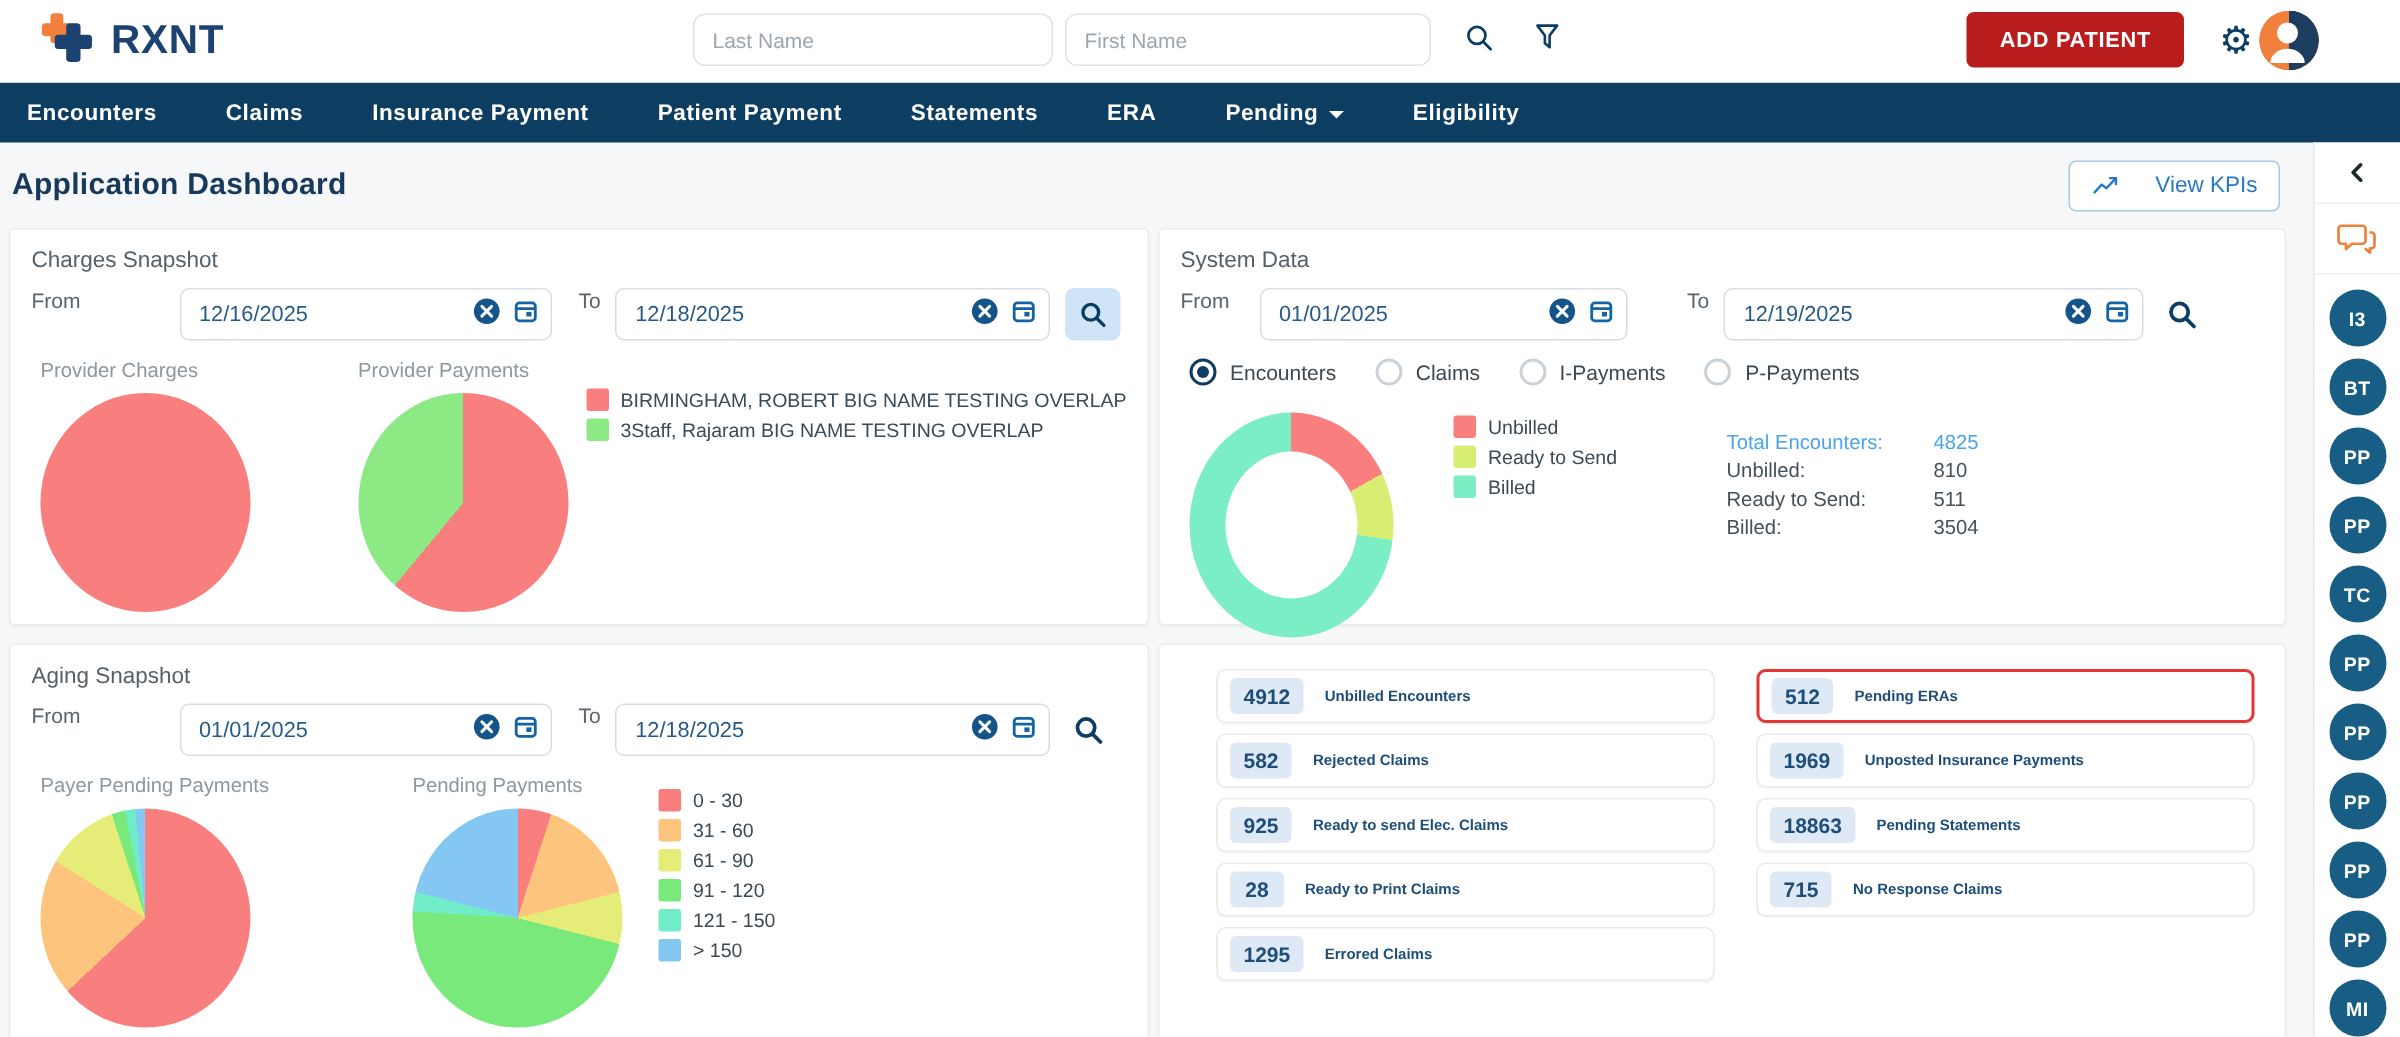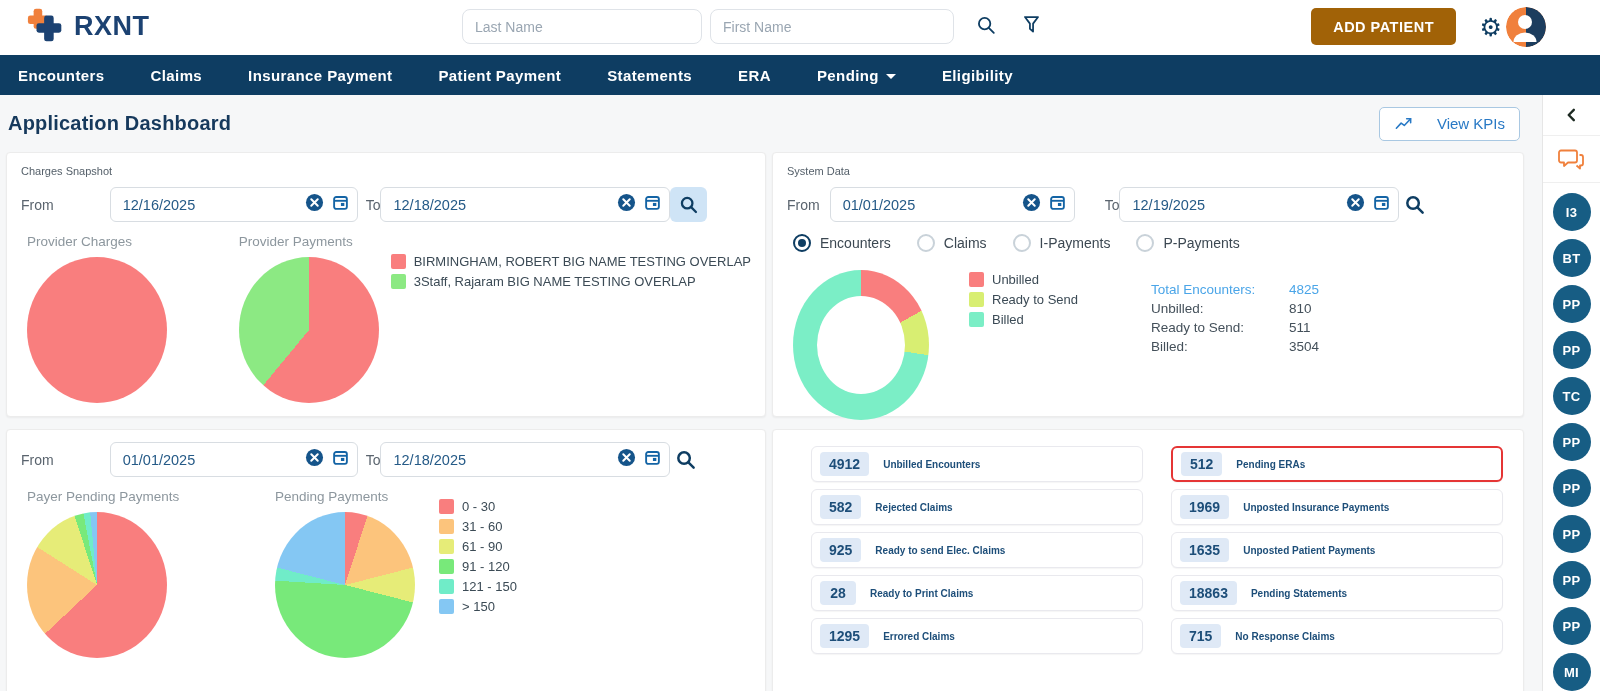--- a/index.html
+++ b/index.html
@@ -11,21 +11,21 @@
   .logo { position:absolute; left:26px; top:6px; display:flex; align-items:center; gap:6px; }
   .logo-text { font-size:27px; font-weight:bold; color:#1c4272; letter-spacing:.5px; }
   .hinput { position:absolute; top:9px; height:35px; border:1px solid #dfe3e8; border-radius:8px;
             padding:0 12px; font-size:14px; color:#33475b; background:#fff; }
   .hinput::placeholder { color:#9aa6b2; }
   .hinput.ln { left:462px; width:240px; }
   .hinput.fn { left:710px; width:244px; }
   .hicon { position:absolute; top:14px; cursor:pointer; }
   .hicon.search { left:975px; }
   .hicon.filter { left:1021px; }
-  .addbtn { position:absolute; right:144px; top:8px; height:37px; padding:0 22px; background:#a16207;
+  .addbtn { position:absolute; right:144px; top:8px; height:37px; padding:0 22px; background:#b91c1c;
             color:#fff; font-weight:bold; font-size:14.5px; letter-spacing:.5px; border:none; border-radius:5px; cursor:pointer; }
   .gear { position:absolute; right:98px; top:6px; font-size:25px; color:#0e3d62; cursor:pointer; line-height:42px; }
   .avatar { position:absolute; right:54px; top:7px; width:40px; height:40px; border-radius:50%; overflow:hidden; cursor:pointer; }
 
   
   .nav { height:40px; background:#0e3d62; display:flex; align-items:center; gap:46px; padding-left:18px; }
   .nav-item { color:#fff; font-size:15px; font-weight:600; letter-spacing:.4px; cursor:pointer; display:flex; align-items:center; gap:7px; }
   .caret { width:0; height:0; border-left:5px solid transparent; border-right:5px solid transparent; border-top:5px solid #fff; margin-top:2px; }
 
   
@@ -35,24 +35,24 @@
             border:1px solid #a9c8e2; border-radius:5px; color:#2879c5; font-size:15px; cursor:pointer; }
 
   
   .content { display:flex; gap:6px; padding:0 6px; }
   .col { display:flex; flex-direction:column; gap:12px; }
   .col.left { width:760px; }
   .col.right { width:752px; }
   .panel { background:#fff; border:1px solid #ececec; border-radius:4px; box-shadow:0 1px 2px rgba(0,0,0,.05); padding:12px 14px; }
   .panel.r1 { height:265px; }
   .panel.r2 { height:300px; }
-  .ptitle { font-size:11px; color:#55606a; margin-bottom:10px; }
-
-  
-  .daterow { display:flex; align-items:center; margin-bottom:12px; }
+  .ptitle { font-size:15px; color:#55606a; margin-bottom:10px; }
+
+  
+  .daterow { display:flex; gap:10px; margin-bottom:12px; }
   .dlabel { font-size:14px; color:#5a646e; }
   .dfield { position:relative; height:35px; border:1px solid #d8dde2; border-radius:6px; background:#fff; display:flex; align-items:center; }
   .dfield input { border:none; outline:none; background:transparent; font-size:14.5px; color:#255a87; padding:0 0 0 12px; width:calc(100% - 64px); font-family:inherit; }
   .dficons { position:absolute; right:8px; top:0; height:100%; display:flex; align-items:center; gap:8px; }
   .w248 { width:248px; } .w290 { width:290px; } .w245 { width:245px; } .w280 { width:280px; }
   .srchbtn { width:37px; height:35px; background:#cfe4f6; border:none; border-radius:6px; display:flex; align-items:center; justify-content:center; cursor:pointer; }
   .srchplain { width:30px; height:35px; background:transparent; border:none; display:flex; align-items:center; justify-content:center; cursor:pointer; }
 
   
   .chartrow { display:flex; }
@@ -236,20 +236,21 @@
             </div>
           <div class="lrow">
               <span class="lsw" style="background: rgb(140, 233, 131);"></span>
               <span class="ltext">3Staff, Rajaram BIG NAME TESTING OVERLAP</span>
             </div>
         </div>
       </div>
     </section>
 
     <section class="panel r2">
+      <div class="ptitle">Aging Snapshot</div>
       <div class="daterow">
         <span class="dlabel">From</span>
         <div class="dfield w248" style="margin-left:56px;">
           <input value="01/01/2025" style="">
           <span class="dficons">
             <span><svg viewBox="0 0 20 20" width="19" height="19">
                   <circle cx="10" cy="10" r="9" fill="#15548a"></circle>
                   <path d="M6.6 6.6 L13.4 13.4 M13.4 6.6 L6.6 13.4" stroke="#fff" stroke-width="2.1" stroke-linecap="round"></path>
                 </svg></span>
             <span><svg viewBox="0 0 20 20" width="17" height="17">
@@ -446,24 +447,20 @@
           </div>
         <div class="alert-card hlb">
             <span class="alert-count">512</span>
             <span class="alert-label">Pending ERAs</span>
           </div>
         <div class="alert-card">
             <span class="alert-count">1969</span>
             <span class="alert-label">Unposted Insurance Payments</span>
           </div>
         <div class="alert-card">
-            <span class="alert-count">1635</span>
-            <span class="alert-label">Unposted Patient Payments</span>
-          </div>
-        <div class="alert-card">
             <span class="alert-count">18863</span>
             <span class="alert-label">Pending Statements</span>
           </div>
         <div class="alert-card">
             <span class="alert-count">715</span>
             <span class="alert-label">No Response Claims</span>
           </div>
       </div>
     </section>
   </div>

